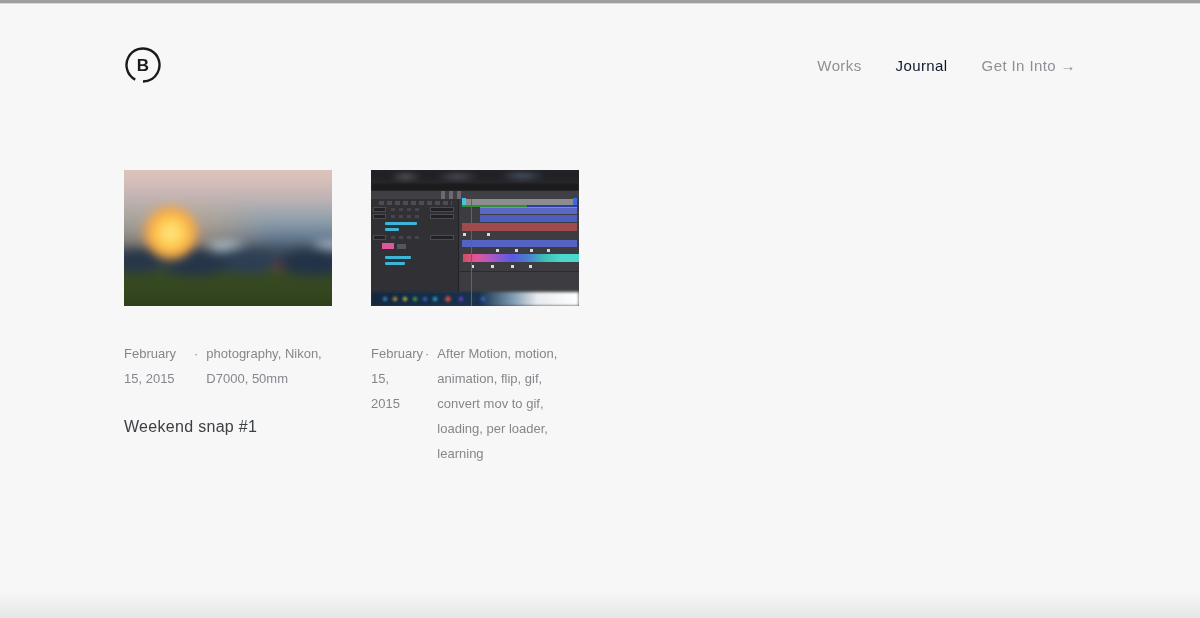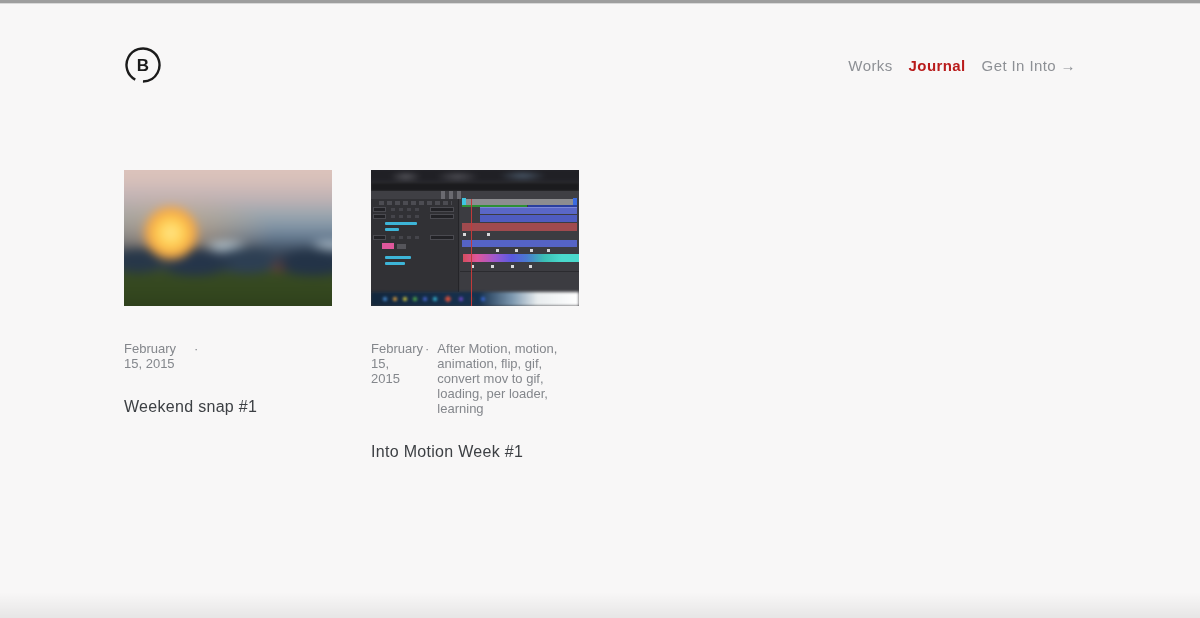--- a/index.html
+++ b/index.html
@@ -18,26 +18,26 @@
 
   .container { position: absolute; left: 124px; top: 0; width: 952px; }
 
   
   .header {
     display: flex; justify-content: space-between; align-items: center;
     padding-top: 46px;
   }
   .logo { width: 38px; height: 38px; cursor: pointer; }
   .logo svg { display: block; }
-  .nav { display: flex; align-items: center; gap: 16px; }
+  .nav { display: flex; align-items: center; gap: 34px; }
   .nav-item {
     font-size: 15px; letter-spacing: 0.4px; color: #8d9095;
     cursor: pointer; white-space: nowrap;
   }
-  .nav-item.active { color: #b91c1c; font-weight: bold; }
+  .nav-item.active { color: #0f172a; font-weight: normal; }
 
   
   .entries { display: flex; gap: 39px; margin-top: 86px; }
   .entry { width: 208px; }
   .thumb {
     position: relative; width: 208px; height: 136px;
     overflow: hidden; cursor: pointer; background: #ccc;
   }
 
   
@@ -142,21 +142,21 @@
       radial-gradient(circle 3px at 48px 50%, #4a68d9 65%, rgba(0,0,0,0) 66%),
       radial-gradient(circle 3px at 58px 50%, #3ac0e0 65%, rgba(0,0,0,0) 66%),
       radial-gradient(circle 4px at 71px 50%, #d94f3a 68%, rgba(0,0,0,0) 69%),
       radial-gradient(circle 3px at 84px 50%, #7a4ad9 65%, rgba(0,0,0,0) 66%),
       radial-gradient(circle 3px at 95px 50%, #34383e 65%, rgba(0,0,0,0) 66%),
       radial-gradient(circle 3px at 106px 50%, #3a6ae0 65%, rgba(0,0,0,0) 66%);
   }
 
   
   .meta { display: flex; align-items: flex-start; margin-top: 35px;
-    font-size: 13px; line-height: 15px; color: #84878c; }
+    font-size: 13px; line-height: 25px; color: #84878c; }
   .meta .date { flex: 0 0 auto; }
   .entry-1 .date { width: 62px; }
   .entry-2 .date { width: 46px; }
   .meta .dot { margin: 0 8px; flex: 0 0 auto; }
   .meta .tags { flex: 1 1 auto; min-width: 0; }
   .entry-title { margin-top: 20px; font-size: 16px; line-height: 31px;
     letter-spacing: 0.3px; color: #3d4044; max-width: 196px; cursor: pointer; }
 
   
   .pagination { position: absolute; top: 556px; left: 0; width: 1200px;
@@ -197,20 +197,21 @@
           <div class="sunset-art">
             <div class="sunset-sky"></div>
             <div class="sunset-glow"></div>
             <div class="sunset-buildings"></div>
             <div class="sunset-sun"></div>
           </div>
         </div>
         <div class="meta">
           <span class="date">February 15, 2015</span>
           <span class="dot">·</span>
+          <span class="tags">photography, Nikon, D7000, 50mm</span>
         </div>
         <div class="entry-title">Weekend snap #1</div>
       </div>
 
       <div class="entry entry-2">
         <div class="thumb">
           <div class="ae-art">
             <div class="ae-top"></div>
             <div class="ae-band2"></div>
             <div class="ae-toolbar"></div>
@@ -269,21 +270,20 @@
             <div class="ae-dock">
               <div class="ae-dock-icons"></div>
             </div>
           </div>
         </div>
         <div class="meta">
           <span class="date">February 15, 2015</span>
           <span class="dot">·</span>
           <span class="tags">After Motion, motion, animation, flip, gif, convert mov to gif, loading, per loader, learning</span>
         </div>
-        <div class="entry-title">Into Motion Week #1</div>
       </div>
 
     </div>
   </div>
 
 
   <div class="bottom-shade"></div>
 </div>
 
 </body></html>

